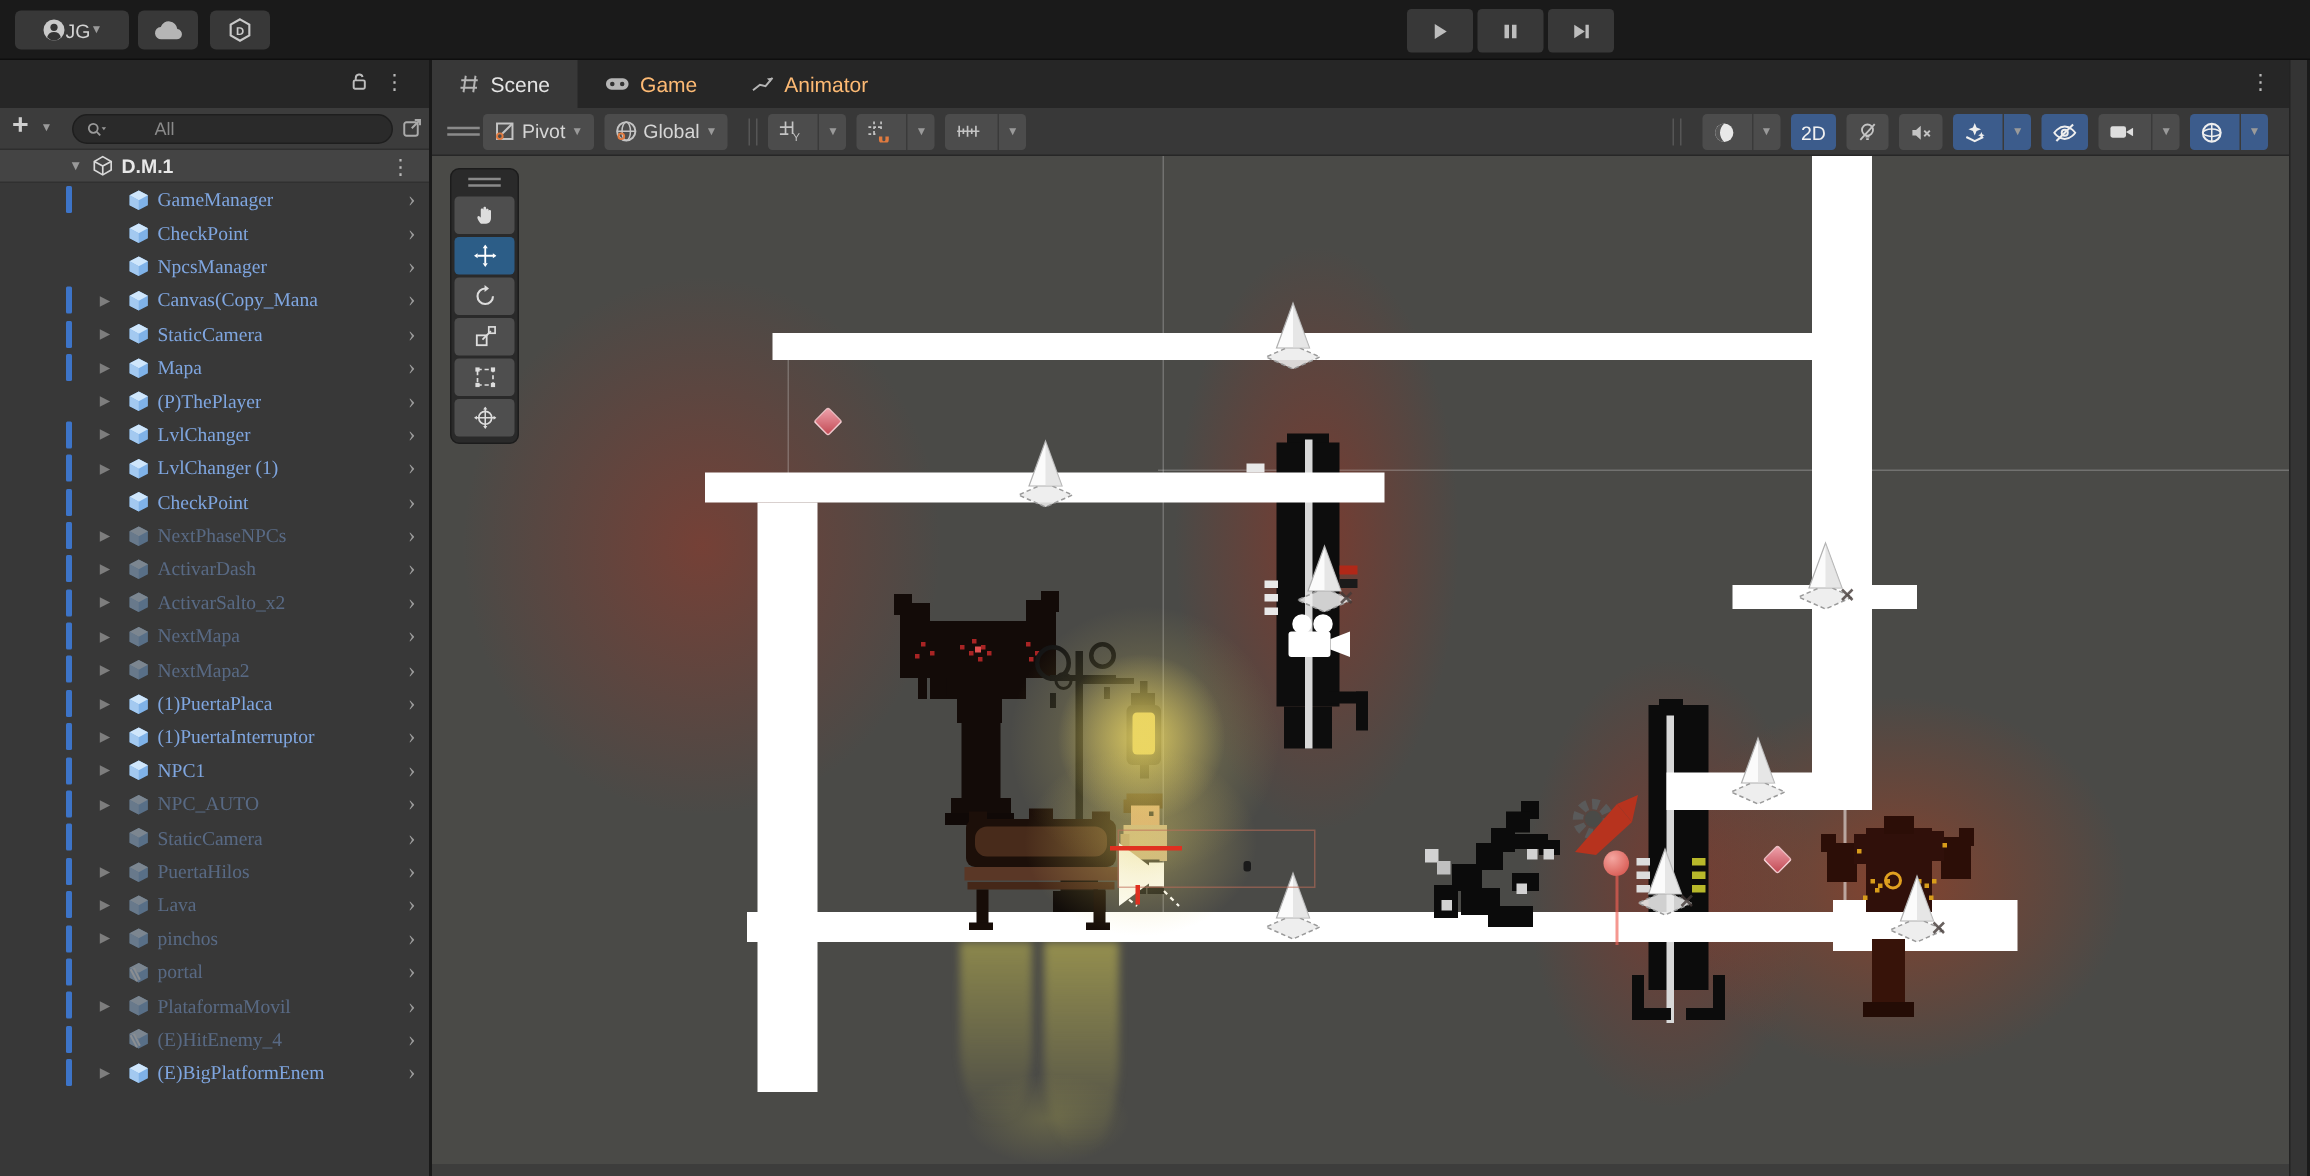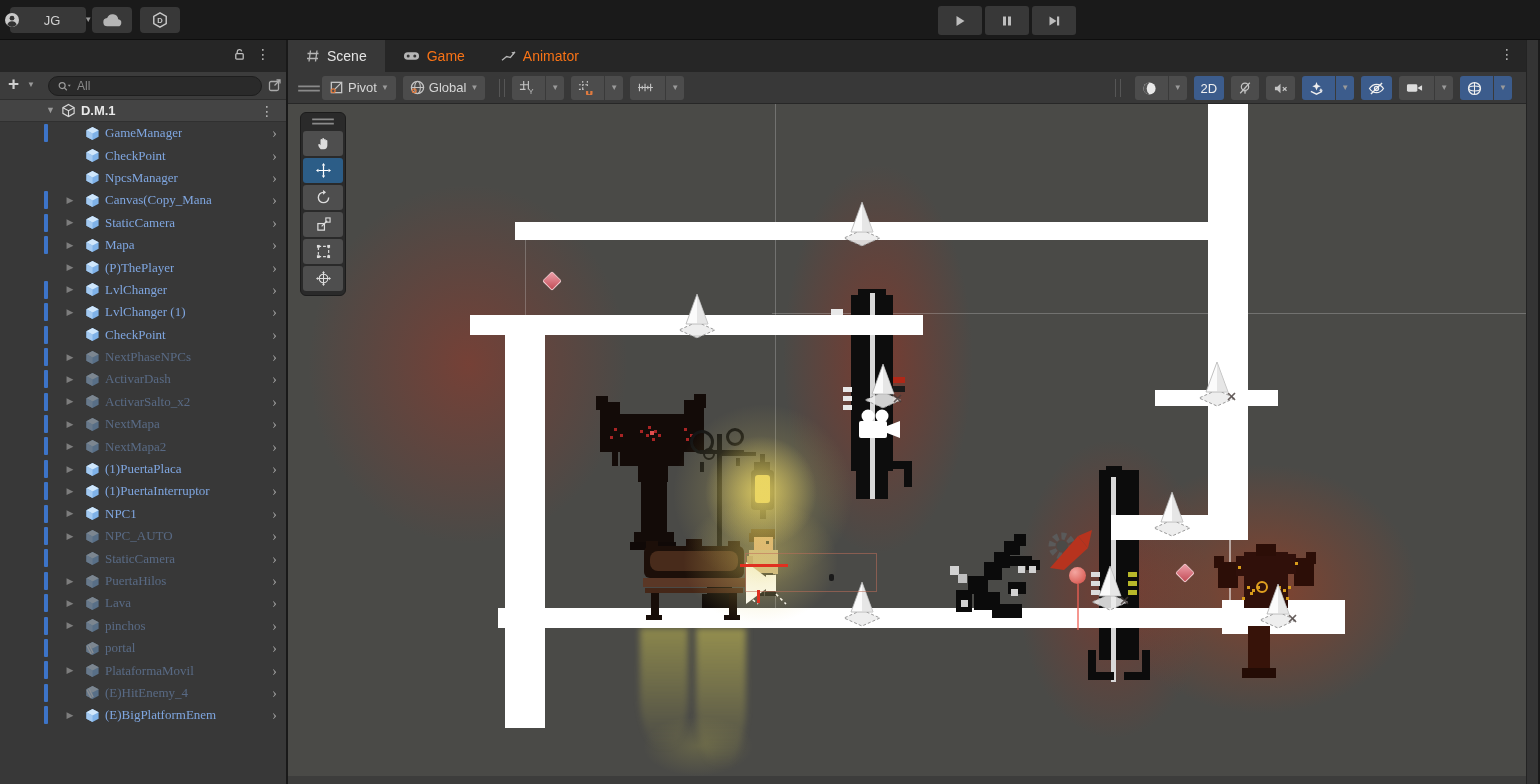--- a/index.html
+++ b/index.html
@@ -3,21 +3,21 @@
 <meta charset="utf-8">
 <style>
   * { margin:0; padding:0; box-sizing:border-box; }
   html,body { width:1540px; height:784px; overflow:hidden; background:#1a1a1a;
     font-family:"Liberation Sans","DejaVu Sans",sans-serif; }
   #app { position:relative; width:1540px; height:784px; background:#1a1a1a; }
 
   
   #topbar { position:relative; height:40px; background:#1a1a1a; border-bottom:1px solid #0e0e0e; }
   .tb-btn { position:absolute; top:7px; height:26px; background:#383838; border-radius:4px;
-    display:flex; align-items:center; justify-content:center; gap:24px; color:#d2d2d2; font-size:13px; }
+    display:flex; align-items:center; justify-content:center; gap:0; color:#d2d2d2; font-size:13px; }
   #account-btn { left:10px; width:76px; }
   #cloud-btn { left:92px; width:40px; }
   #hub-btn { left:140px; width:40px; }
   #playback { position:absolute; left:938px; top:6px; display:flex; gap:3px; }
   #playback .tb-btn { position:static; width:44px; height:29px; border-radius:3px; }
   .caret { font-size:8px; color:#9a9a9a; }
 
   
   #main { display:flex; height:744px; }
 
@@ -25,21 +25,21 @@
   #hierarchy { width:288px; background:#383838; border-right:2px solid #191919; position:relative; }
   #hier-tabbar { height:32px; background:#262626; position:relative; }
   #hier-tab { position:absolute; left:0; top:0; width:198px; height:32px; background:#3c3c3c;
     display:flex; align-items:center; gap:7px; padding-left:10px; color:#d8d8d8; font-size:14px; }
   #hier-lock { position:absolute; right:40px; top:8px; }
   #hier-kebab { position:absolute; right:16px; top:7px; color:#b8b8b8; font-size:14px; }
   #hier-toolbar { height:28px; background:#3c3c3c; position:relative; border-bottom:1px solid #2e2e2e; }
   #add-btn { position:absolute; left:8px; top:2px; color:#cfcfcf; font-size:19px; font-weight:bold; }
   #add-caret { position:absolute; left:27px; top:9px; }
   #hier-search { position:absolute; left:48px; top:4px; width:214px; height:20px; background:#2a2a2a;
-    border:1px solid #1e1e1e; border-radius:10px; display:flex; align-items:center; padding:0 8px; gap:5px; }
+    border:1px solid #1e1e1e; border-radius:10px; display:flex; align-items:center; padding:0 8px; gap:5px;justify-content:space-between; }
   #hier-search input { background:transparent; border:none; outline:none; color:#cccccc; font-size:12px; width:150px;
     font-family:"Liberation Sans","DejaVu Sans",sans-serif; }
   #hier-search input::placeholder { color:#8a8a8a; }
   #popout { position:absolute; right:4px; top:6px; }
   #scene-root { height:22px; background:#444444; display:flex; align-items:center; position:relative;
     border-bottom:1px solid #303030; }
   #scene-root .disc { margin-left:46px; color:#9a9a9a; font-size:9px; }
   #scene-root .lbl { color:#e8e8e8; font-size:13px; font-weight:bold; margin-left:5px; }
   #root-kebab { position:absolute; right:12px; color:#b8b8b8; font-size:14px; }
   #hier-list { position:relative;font-family:Liberation Serif, serif; }
@@ -49,21 +49,21 @@
   .hrow .cube { position:absolute; left:84px; width:16px; height:16px; }
   .hrow .lbl { position:absolute; left:105px; font-size:13px; color:#7fa6e0; white-space:nowrap;
     max-width:160px; overflow:hidden; }
   .hrow .lbl.plain { color:#d4d4d4; }
   .hrow.dim .lbl, .hrow.dim .cube { opacity:.45; }
   .hrow .chev { position:absolute; right:9px; color:#9a9a9a; font-size:15px; line-height:10px; }
 
   
   #scene-panel { width:1238px; position:relative; background:#383838; }
   #scene-tabbar { height:32px; background:#262626; display:flex; position:relative; }
-  .stab { display:flex; align-items:center; gap:7px; padding:0 18px; color:#f97316; font-size:14px; }
+  .stab { display:flex; align-items:center; gap:7px; padding:0 18px; color:#fdba74; font-size:14px; }
   .stab.active { background:#383838; color:#e4e4e4; }
   #tab-kebab { position:absolute; right:12px; top:7px; color:#b8b8b8; font-size:14px; }
   #scene-toolbar { height:32px; background:#383838; position:relative; border-bottom:1px solid #272727;
     display:flex; align-items:center; padding-left:8px; }
   .t-sep { width:6px; height:18px; border-left:1px solid #565656; border-right:1px solid #565656; margin:0 7px; }
   .t-btn { height:24px; background:#4c4c4c; border-radius:3px; display:flex; align-items:center;
     padding:0 7px; gap:4px; color:#d6d6d6; font-size:13px; margin-right:7px; }
   .t-btn.split { padding:0; }
   .t-btn.split .seg { padding:0 7px; display:flex; align-items:center; height:100%; }
   .t-btn.split .seg.drop { border-left:1px solid #3a3a3a; padding:0 5px; }

